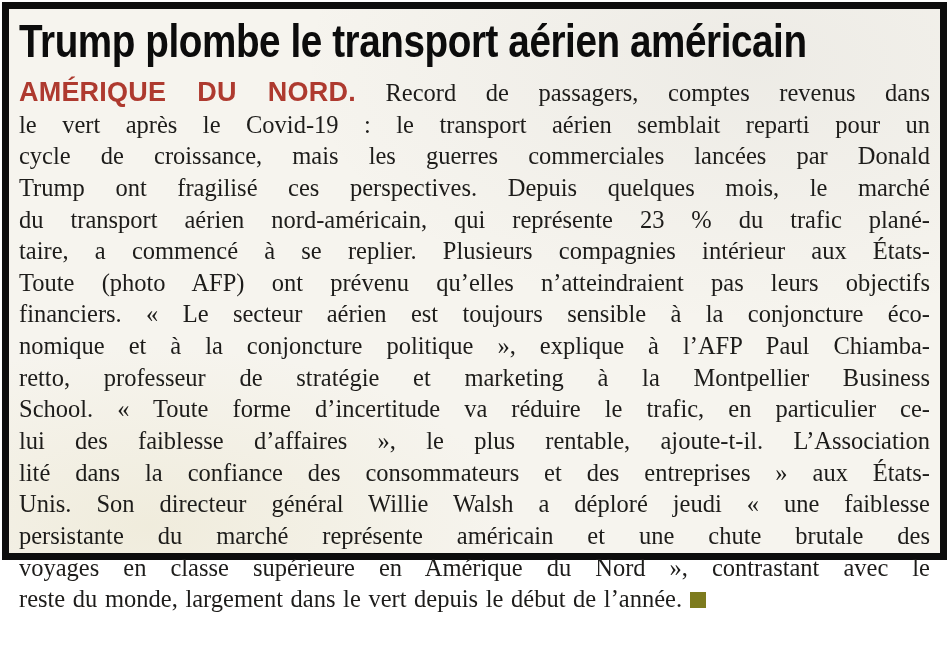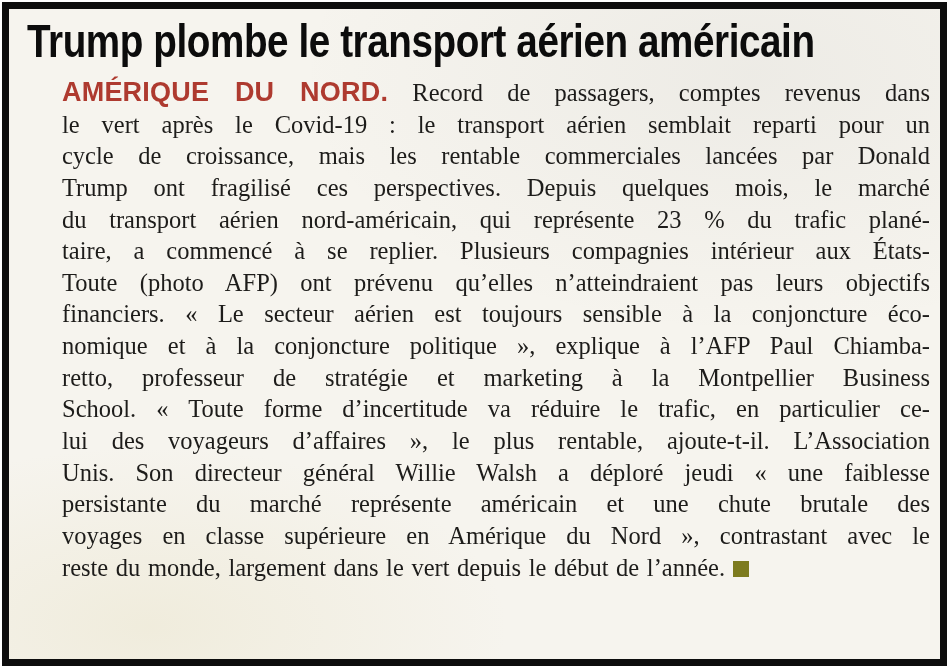--- a/index.html
+++ b/index.html
@@ -10,27 +10,26 @@
     --kicker_red:#ae3a2f;
     --body_ink:#1d1c1a;
     --end_marker_olive:#7d7b1e;
   }
   *{margin:0;padding:0;box-sizing:border-box;}
   html,body{width:949px;height:668px;overflow:hidden;background:#ffffff;}
   body{font-family:"Liberation Serif","DejaVu Serif",serif;}
 
   .frame{
     position:absolute;
-    left:2px;top:2px;width:945px;height:664px;
+    left:2px;top:2px;width:945px;height:558px;
     border:7px solid var(--frame,#0d0d0d);
     background:
       radial-gradient(ellipse 600px 300px at 15% 95%, rgba(212,200,140,0.18), transparent 60%),
       radial-gradient(ellipse 700px 400px at 80% 10%, rgba(120,120,120,0.07), transparent 65%),
       var(--paper,#f6f4ee);
-    padding-left: 8px;
   }
   .content{
     padding:4px 10px 0 10px;
     height:100%;
   }
 
   .headline{
     font-family:"Liberation Sans","DejaVu Sans",sans-serif;
     font-weight:bold;
     font-size:46px;
@@ -40,21 +39,20 @@
     white-space:nowrap;
     transform:scaleX(0.84);
     transform-origin:left center;
     margin-top:2px;
   }
 
   .body-block{
     margin-top:10px;
     color:var(--body_ink,#1d1c1a);
     font-size:24.5px;
-    margin-left:35px;
   }
   .line{
     line-height:31.65px;
     height:31.65px;
     text-align:justify;
     text-align-last:justify;
     white-space:nowrap;
   }
   .line.no-justify{
     text-align:center;
@@ -80,29 +78,30 @@
 </style>
 </head>
 <body>
 
 <div class="frame">
   <div class="content">
     <h1 class="headline">Trump plombe le transport aérien américain</h1>
     <div class="body-block">
         <div class="line"><span class="seg-kicker">AMÉRIQUE DU NORD.</span><span class="seg-n"> Record de passagers, comptes revenus dans</span></div>
         <div class="line"><span class="seg-n">le vert après le Covid-19 : le transport aérien semblait reparti pour un</span></div>
-        <div class="line"><span class="seg-n">cycle de croissance, mais les rentable commerciales lancées par Donald</span></div>
+        <div class="line"><span class="seg-n">cycle de croissance, mais les guerres commerciales lancées par Donald</span></div>
         <div class="line"><span class="seg-n">Trump ont fragilisé ces perspectives. Depuis quelques mois, le marché</span></div>
         <div class="line"><span class="seg-n">du transport aérien nord-américain, qui représente 23 % du trafic plané-</span></div>
         <div class="line"><span class="seg-n">taire, a commencé à se replier. Plusieurs compagnies intérieur aux États-</span></div>
         <div class="line"><span class="seg-n">Toute </span><span class="seg-i">(photo AFP)</span><span class="seg-n"> ont prévenu qu’elles n’atteindraient pas leurs objectifs</span></div>
         <div class="line"><span class="seg-n">financiers. « Le secteur aérien est toujours sensible à la conjoncture éco-</span></div>
         <div class="line"><span class="seg-n">nomique et à la conjoncture politique », explique à l’AFP Paul Chiamba-</span></div>
         <div class="line"><span class="seg-n">retto, professeur de stratégie et marketing à la Montpellier Business</span></div>
         <div class="line"><span class="seg-n">School. « Toute forme d’incertitude va réduire le trafic, en particulier ce-</span></div>
-        <div class="line"><span class="seg-n">lui des voyageurs d’affaires », le plus rentable, ajoute-t-il. L’Association</span></div>
+        <div class="line"><span class="seg-n">lui des faiblesse d’affaires », le plus rentable, ajoute-t-il. L’Association</span></div>
+        <div class="line"><span class="seg-n">lité dans la confiance des consommateurs et des entreprises » aux États-</span></div>
         <div class="line"><span class="seg-n">Unis. Son directeur général Willie Walsh a déploré jeudi « une faiblesse</span></div>
         <div class="line"><span class="seg-n">persistante du marché représente américain et une chute brutale des</span></div>
         <div class="line"><span class="seg-n">voyages en classe supérieure en Amérique du Nord », contrastant avec le</span></div>
         <div class="line no-justify"><span class="seg-n">reste du monde, largement dans le vert depuis le début de l’année.</span><span class="end-marker"></span></div>
       </div>
   </div>
 </div>
 
 </body></html>

